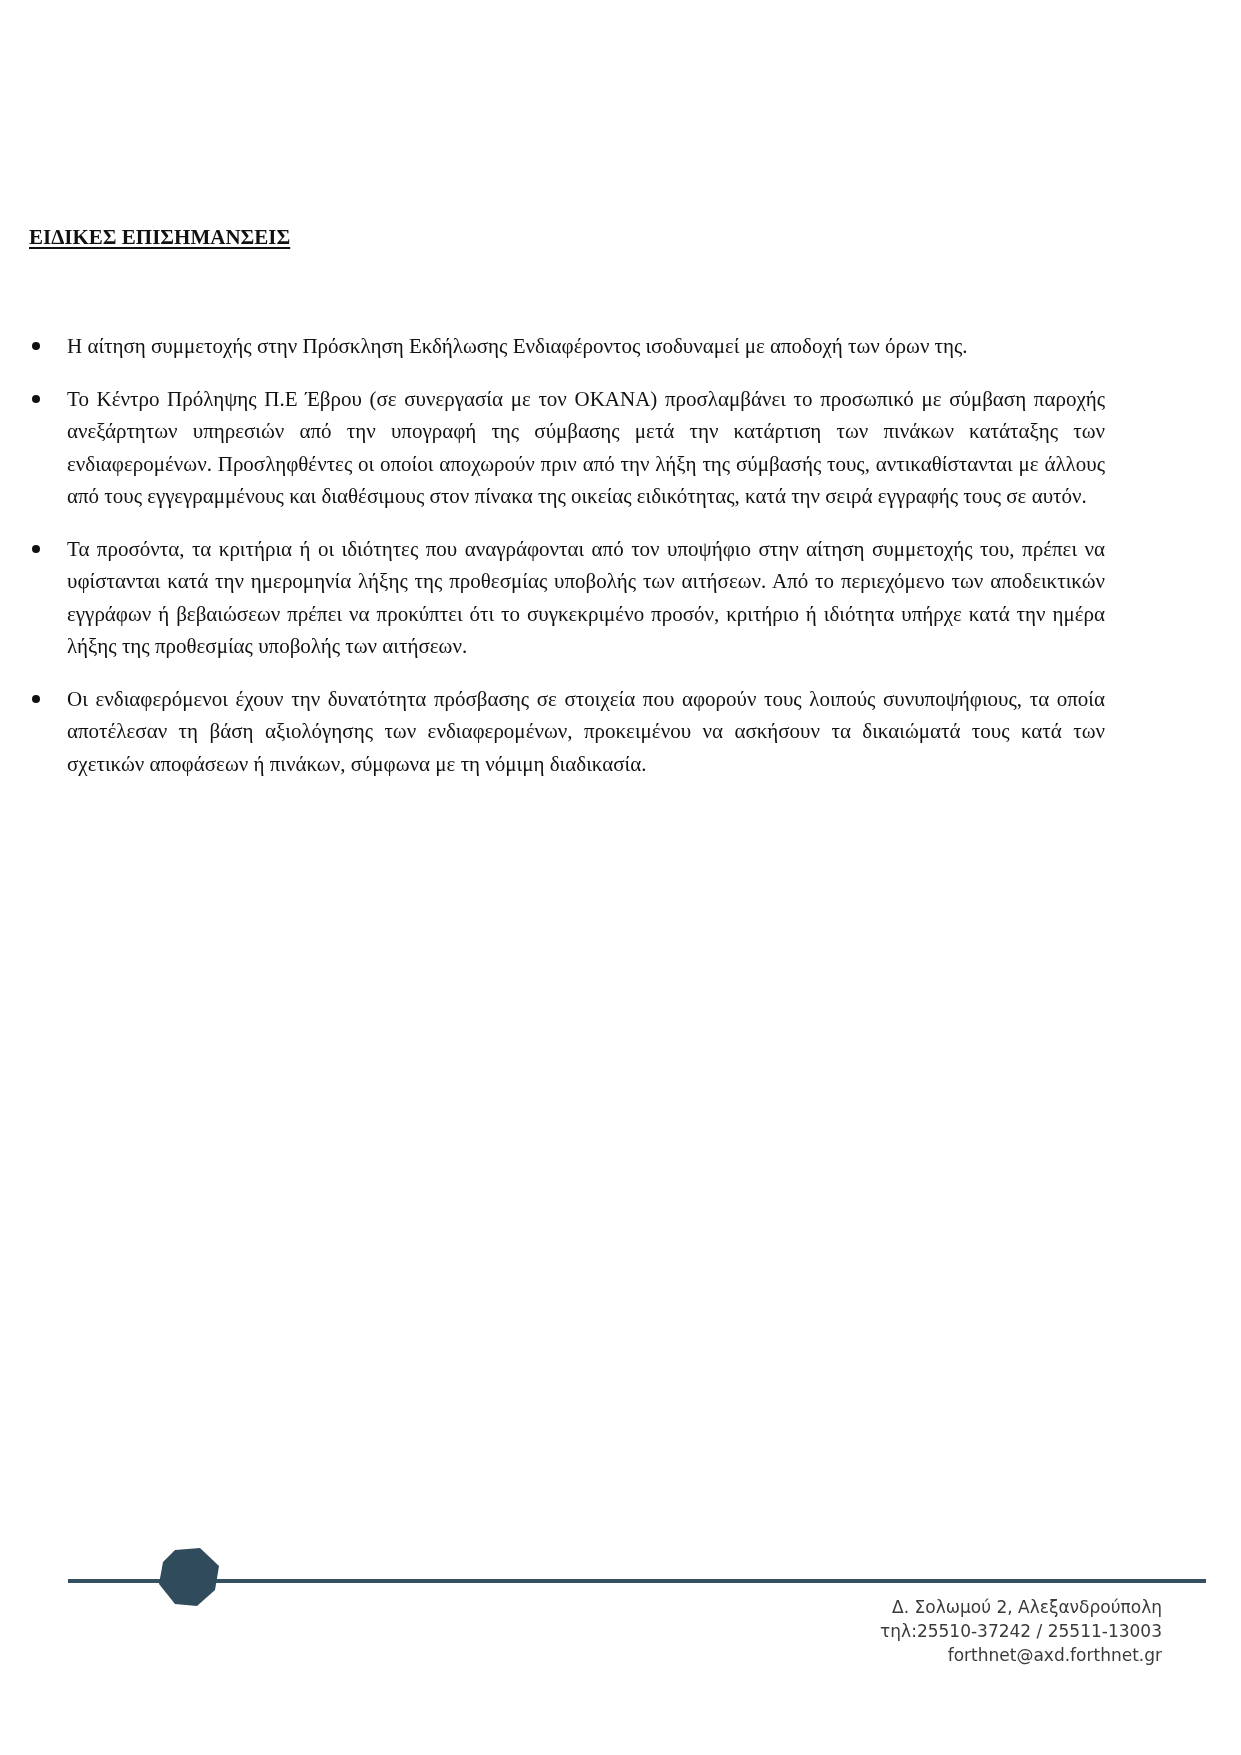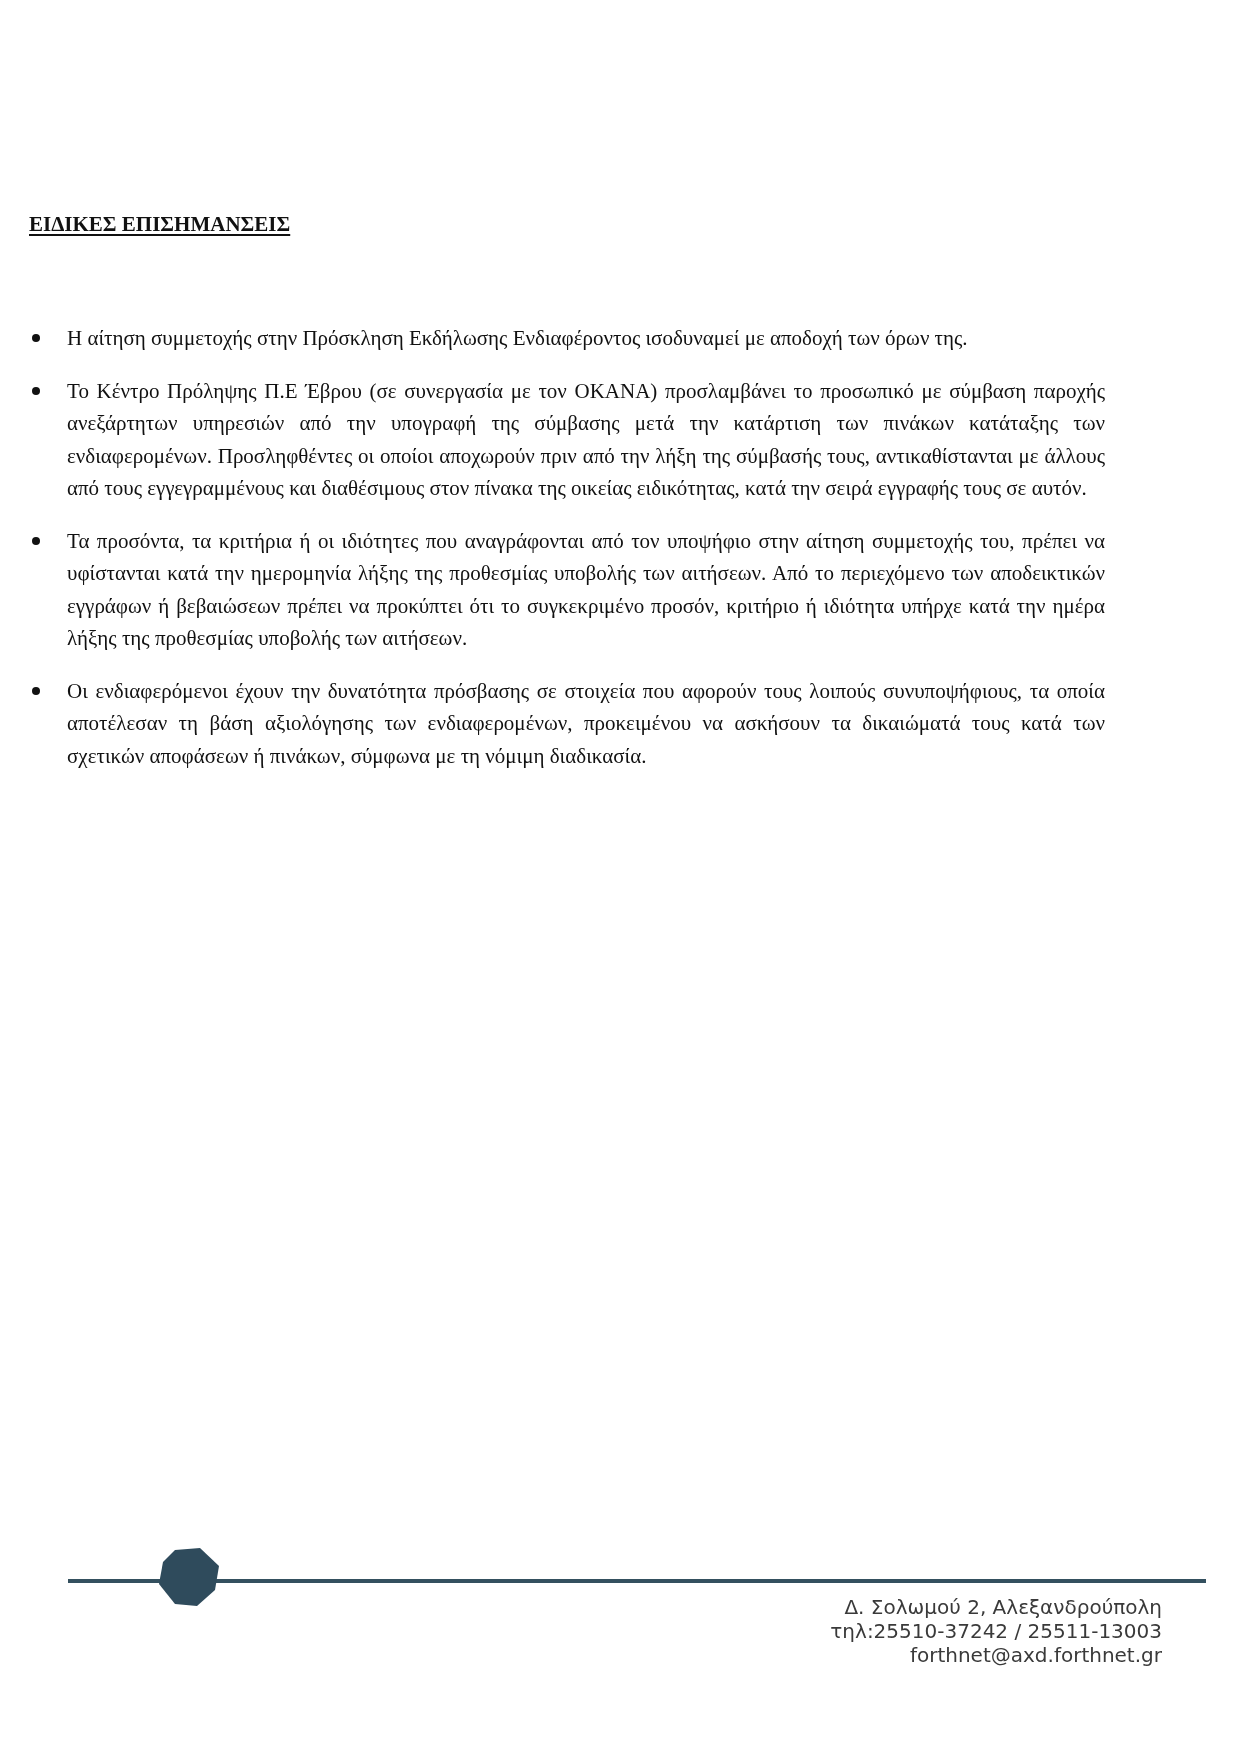--- a/index.html
+++ b/index.html
@@ -11,33 +11,33 @@
       width: 1241px;
       height: 1755px;
       position: relative;
       overflow: hidden;
       font-family: "Liberation Serif", "DejaVu Serif", serif;
       color: #111111;
     }
     .heading {
       position: absolute;
       left: 29px;
-      top: 212px;
+      top: 225px;
       font-size: 21px;
       font-weight: bold;
       text-decoration: underline;
       text-underline-offset: 3px;
       text-decoration-thickness: 1.5px;
       letter-spacing: 0px;
       margin: 0;
     }
     .bullets {
       position: absolute;
       left: 29px;
-      top: 322px;
+      top: 330px;
       width: 1076px;
       margin: 0;
       padding: 0;
       list-style: none;
     }
     .bullet-item {
       position: relative;
       padding-left: 38px;
       font-size: 21px;
       line-height: 32.5px;
@@ -67,21 +67,21 @@
       top: 1546px;
       width: 70px;
       height: 62px;
     }
     .footer-contact {
       position: absolute;
       right: 79px;
       top: 1595px;
       text-align: right;
       font-family: "DejaVu Sans", "Liberation Sans", sans-serif;
-      font-size: 20px;
+      font-size: 17px;
       line-height: 24px;
       color: #3a3a3a;
     }
     .footer-contact div { white-space: nowrap; }
   </style>
 </head>
 <body>
 
 <h1 class="heading">ΕΙΔΙΚΕΣ ΕΠΙΣΗΜΑΝΣΕΙΣ</h1>
 

